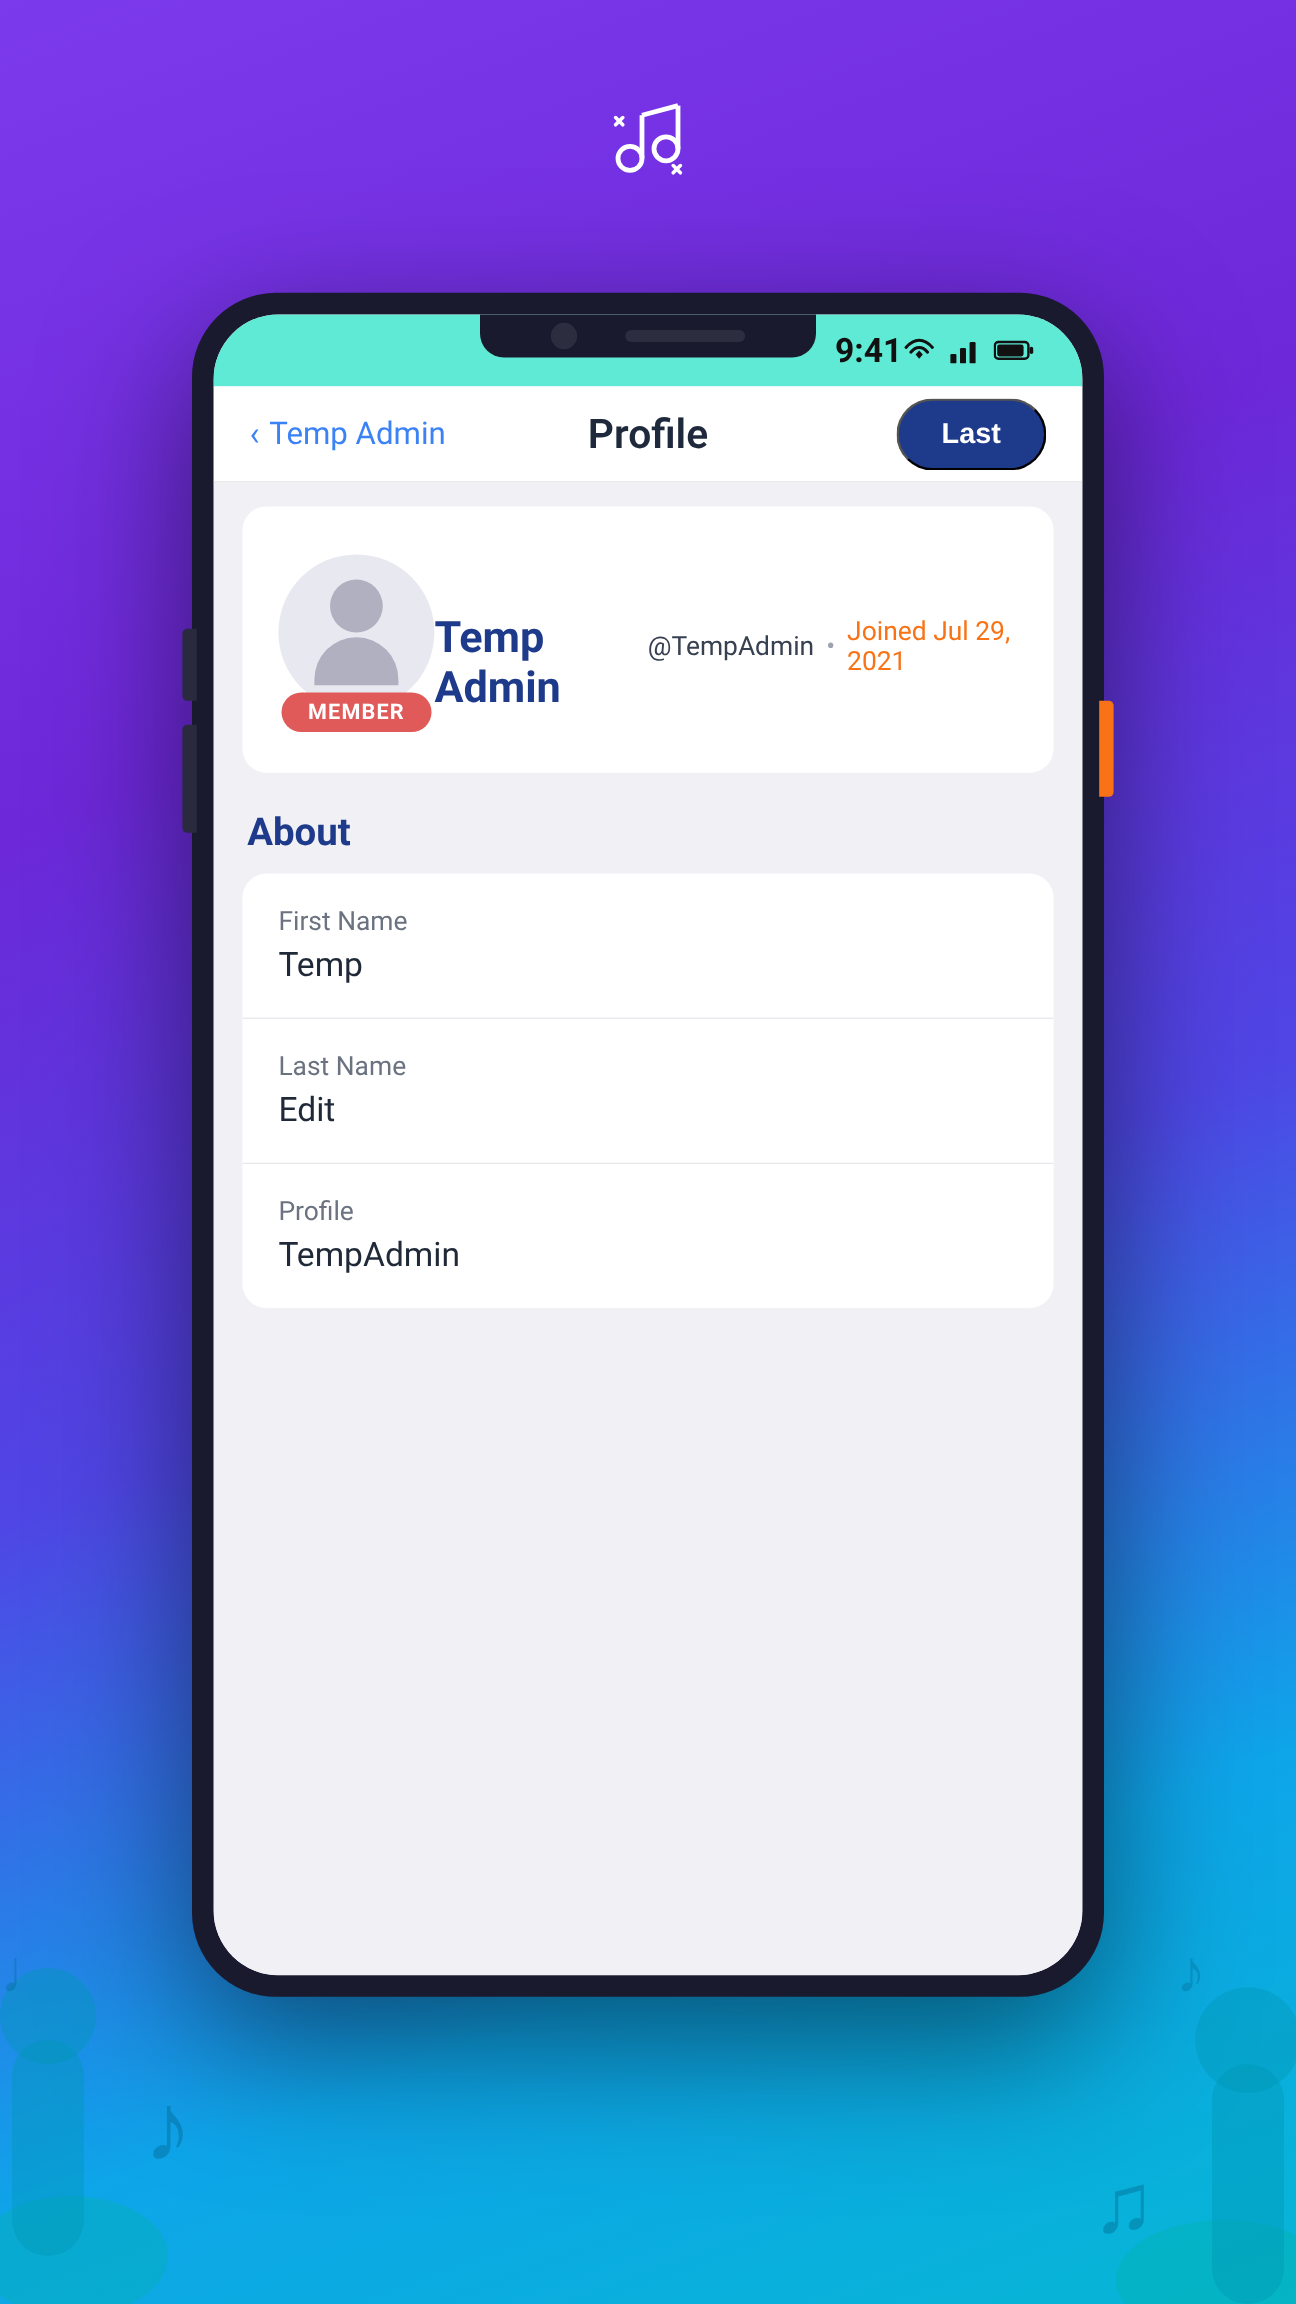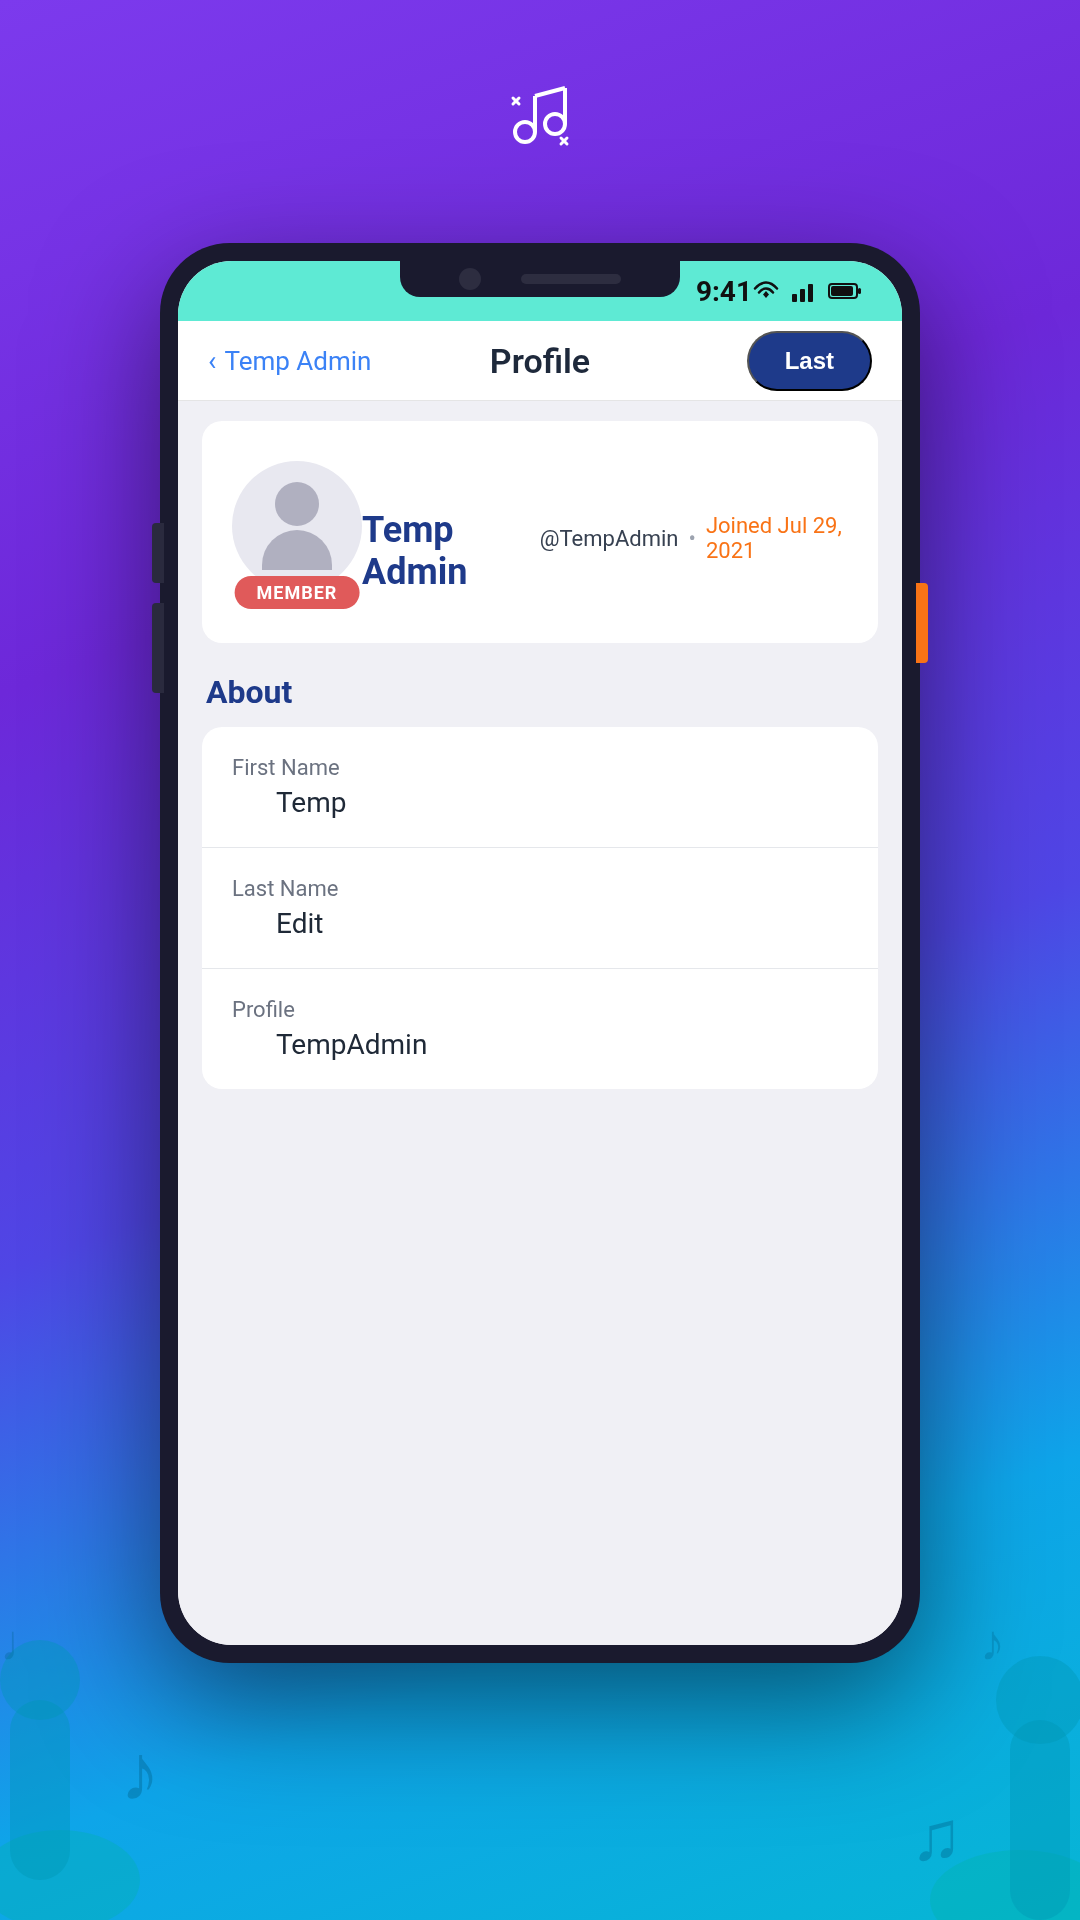--- a/index.html
+++ b/index.html
@@ -323,21 +323,20 @@
       border-bottom: none;
     }
     .field-label {
       font-size: 22px;
       color: #6b7280;
       margin-bottom: 6px;
     }
     .field-value {
       font-size: 28px;
       color: #1f2937;
-      margin-left: 44px;
     }
   </style>
 </head>
 <body>
 
 <div class="logo-area">
   <div class="logo-icon">
     
     <svg width="70" height="70" viewBox="0 0 70 70" fill="none">
       <circle cx="20" cy="52" r="10" stroke="white" stroke-width="4" fill="none"></circle>

